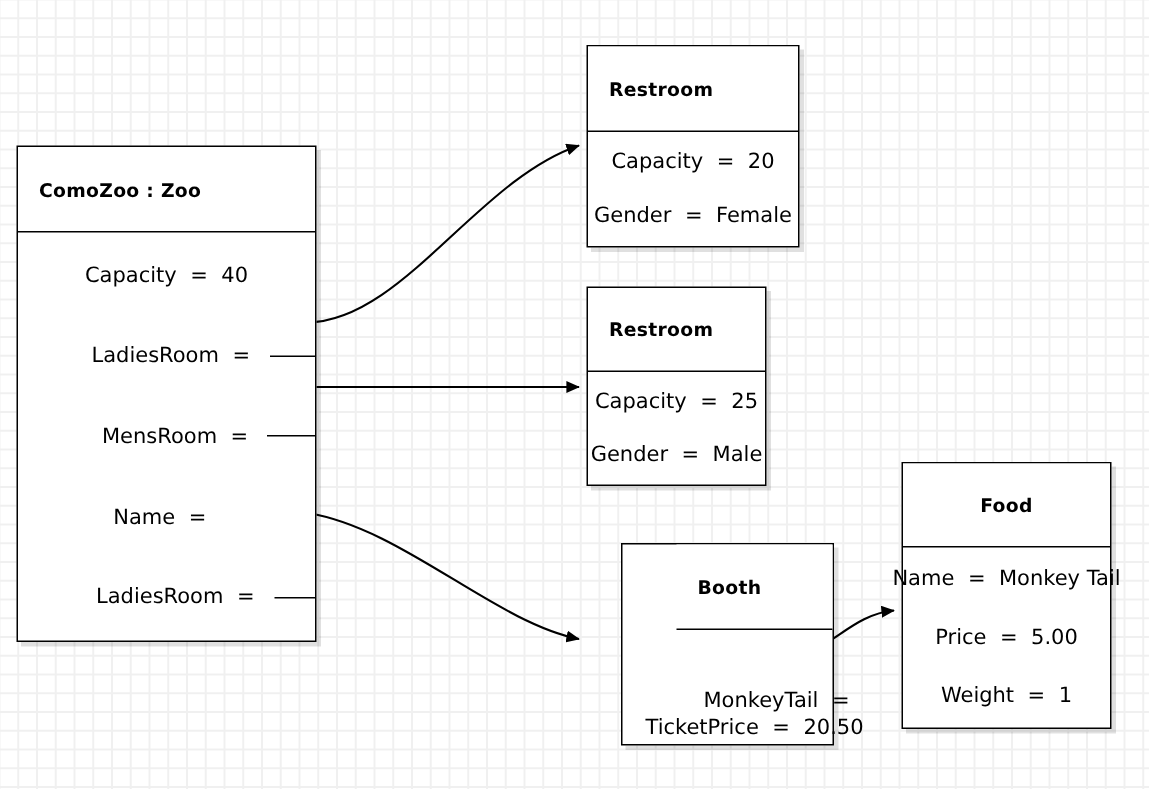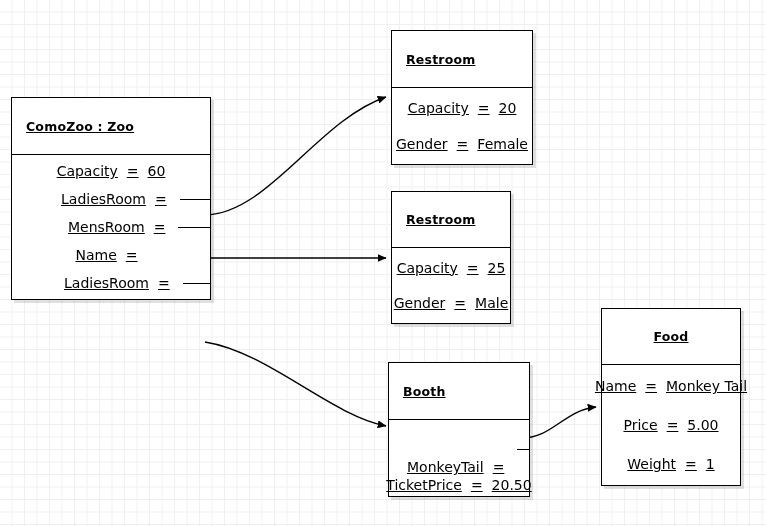--- a/index.html
+++ b/index.html
@@ -34,21 +34,20 @@
     pointer-events: none;
     z-index: 5;
   }
   .obj-box {
     position: absolute;
     box-sizing: border-box;
     background: #ffffff;
     border: 1.6px solid #000000;
     box-shadow: 3px 3px 0 0 rgba(0,0,0,0.12);
     z-index: 10;
-    text-decoration: underline;
   }
   .obj-header {
     box-sizing: border-box;
     border-bottom: 1.6px solid #000000;
     display: flex;
     align-items: center;
     padding-left: 14px;
     font-weight: bold;
     font-size: 12.5px;
     letter-spacing: 0.2px;
@@ -111,28 +110,28 @@
 
     <path d="M 205,215 C 268,214 318,120 386,97" fill="none" stroke="#000000" stroke-width="1.4" marker-end="url(#arrowhead)"></path>
 
     <path d="M 205,258 L 386,258" fill="none" stroke="#000000" stroke-width="1.4" marker-end="url(#arrowhead)"></path>
 
     <path d="M 205,342 C 268,352 330,415 386,426" fill="none" stroke="#000000" stroke-width="1.4" marker-end="url(#arrowhead)"></path>
 
     <path d="M 519,438 C 551,440 564,410 596,407" fill="none" stroke="#000000" stroke-width="1.4" marker-end="url(#arrowhead)"></path>
   </svg>
 
-  <div class="obj-box" style="left:11px; top:97px; width:200px; height:203px;">
+  <div class="obj-box" style="left:11px; top:97px; width:200px; height:331px;">
     <div class="obj-header" style="height:57px;">ComoZoo : Zoo</div>
     <div class="obj-body">
 
       <div class="slot">
         <span class="nm">Capacity</span>
         <span class="eq">=</span>
-        <span class="vl">60</span>
+        <span class="vl">40</span>
       </div>
 
       <div class="slot linked">
         <span class="inner" style="padding-left:49px;">
           <span class="nm">LadiesRoom</span>
           <span class="eq">=</span>
         </span>
         <span class="stub" style="width:34px;"></span>
       </div>
 
@@ -185,21 +184,21 @@
         <span class="vl">25</span>
       </div>
       <div class="slot">
         <span class="nm">Gender</span>
         <span class="eq">=</span>
         <span class="vl">Male</span>
       </div>
     </div>
   </div>
 
-  <div class="obj-box" style="left:388px; top:362px; width:142px; height:135px;">
+  <div class="obj-box" style="left:414px; top:362px; width:142px; height:135px;padding-left:36px;">
     <div class="obj-header center" style="height:57px; justify-content:flex-start; padding-left:14px;">Booth</div>
     <div class="obj-body">
       <div class="slot linked">
         <span class="inner" style="padding-left:18px;margin-top:36px;">
           <span class="nm">MonkeyTail</span>
           <span class="eq">=</span>
         </span>
         <span class="stub" style="width:26px;"></span>
       </div>
       <div class="slot">

